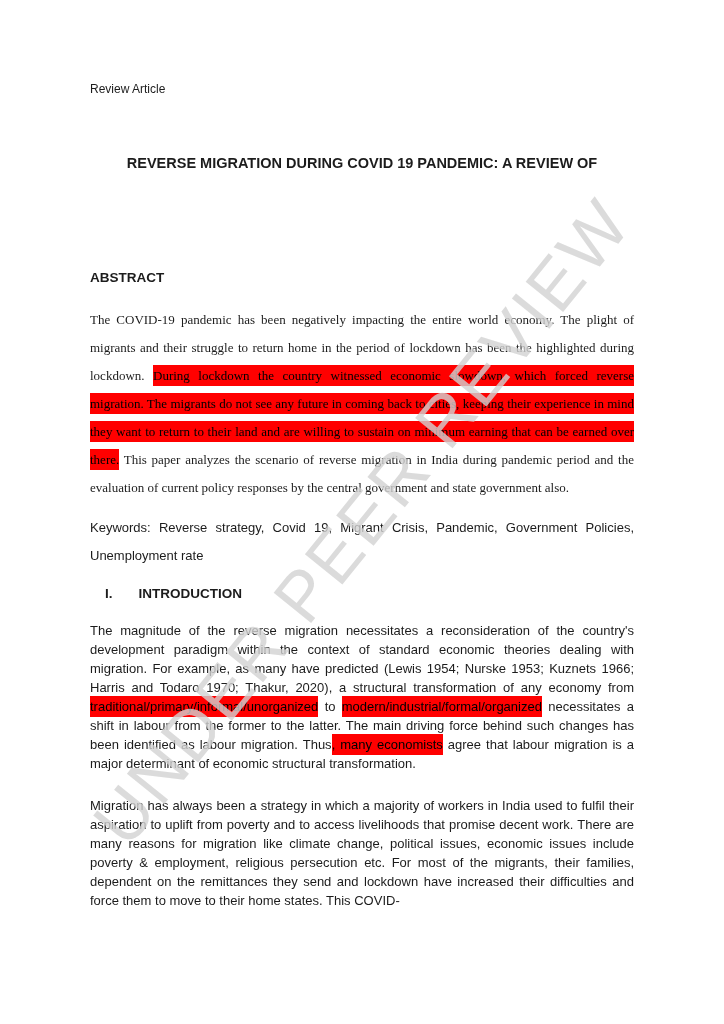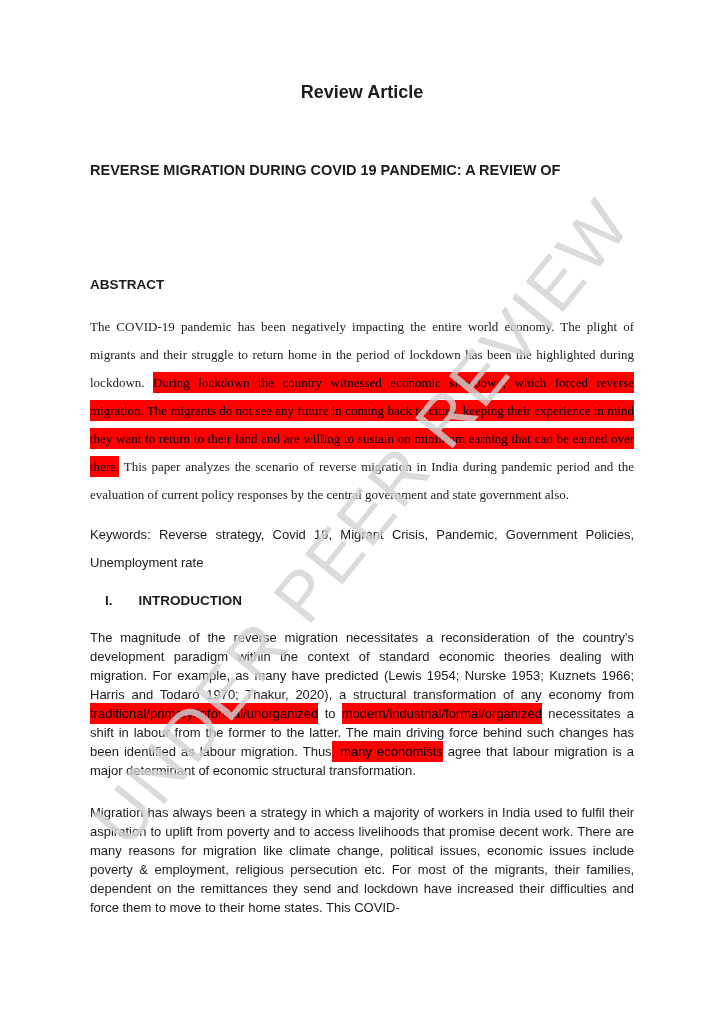--- a/index.html
+++ b/index.html
@@ -9,26 +9,25 @@
     width: 724px;
     height: 1024px;
     margin: 0 auto;
     background: #ffffff;
     overflow: hidden;
     font-family: "Liberation Sans", sans-serif;
     color: #1c1c1c;
   }
   .content { position: relative; padding: 82px 90px 0 90px; z-index: 1; }
   .article-type {
-    text-align: center;
-    font-weight: bold;
-    font-size: 18px;
+    font-weight: normal;
+    font-size: 12px;
   }
   .title {
-    text-align: left;
+    text-align: center;
     font-weight: bold;
     font-size: 14.5px;
     line-height: 30px;
     margin-top: 52px;
   }
   .section-heading {
     font-weight: bold;
     font-size: 13.5px;
     margin-top: 92px;
   }

